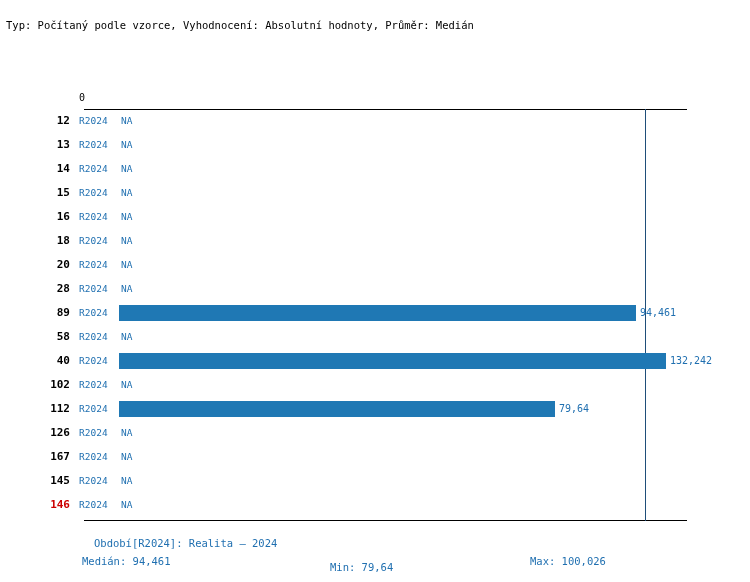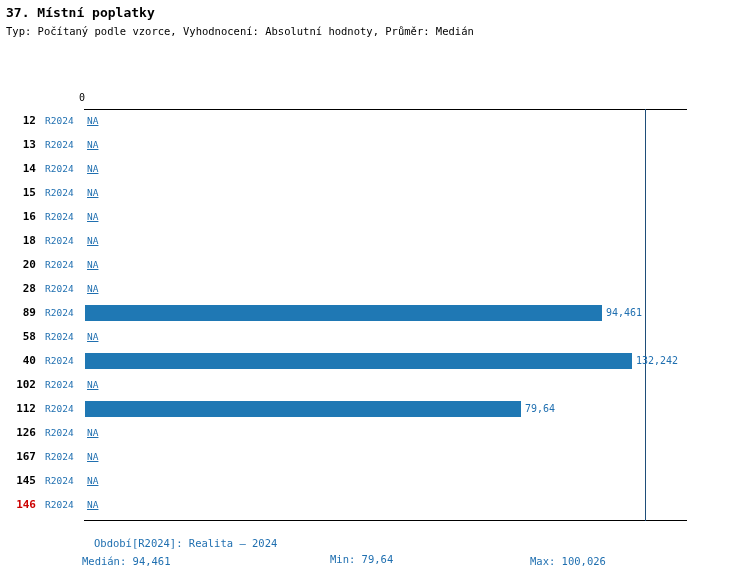--- a/index.html
+++ b/index.html
@@ -26,21 +26,21 @@
   }
   .hdr-title {
     font-size: 14.5px;
     font-weight: bold;
     line-height: 21px;
     margin-top: 2px;
   }
   .hdr-sub {
     font-size: 10.5px;
     line-height: 15px;
-    margin-top: 3px;
+    margin-top: 14px;
   }
 
   .plot-wrap {
     position: absolute;
     left: 0;
     top: 92px;
     width: 750px;
     height: 440px;
   }
   
@@ -67,20 +67,21 @@
     top: 17px;
     width: 1px;
     height: 412px;
     background: #1f4e79;
   }
   .rowlist {
     position: absolute;
     left: 0;
     top: 17px;
     width: 700px;
+    padding-left: 34px;
   }
   .row {
     position: relative;
     height: 24px;
   }
   .row .cat {
     position: absolute;
     left: 0;
     width: 36px;
     text-align: right;
@@ -117,21 +118,20 @@
     color: #1f6fb0;
     white-space: nowrap;
   }
   .row .na {
     position: absolute;
     left: 87px;
     top: 6px;
     font-size: 9.5px;
     line-height: 12px;
     color: #1f6fb0;
-    text-decoration: underline;
   }
 
   .legend {
     position: absolute;
     left: 0;
     top: 536px;
     width: 750px;
     font-size: 10.5px;
     color: #1f6fb0;
     line-height: 15px;
@@ -142,33 +142,32 @@
     top: 0;
   }
   .legend .l2 {
     position: absolute;
     left: 82px;
     top: 18px;
   }
   .legend .l3 {
     position: absolute;
     left: 330px;
-    top: 16px;
+    top: 24px;
   }
   .legend .l4 {
     position: absolute;
     left: 530px;
     top: 18px;
   }
 </style>
 </head>
 <body>
 
 <div class="hdr">
-  <div class="hdr-line1">37. Místní poplatky</div>
   <div class="hdr-sub">Typ: Počítaný podle vzorce, Vyhodnocení: Absolutní hodnoty, Průměr: Medián</div>
 </div>
 
 <div class="plot-wrap">
   <div class="axis-label-0">0</div>
   <div class="plot-frame"></div>
   <div class="grid-line" style="left:645px;"></div>
   <div class="rowlist" id="rowlist">
       <div class="row">
         <div class="cat">12</div>

